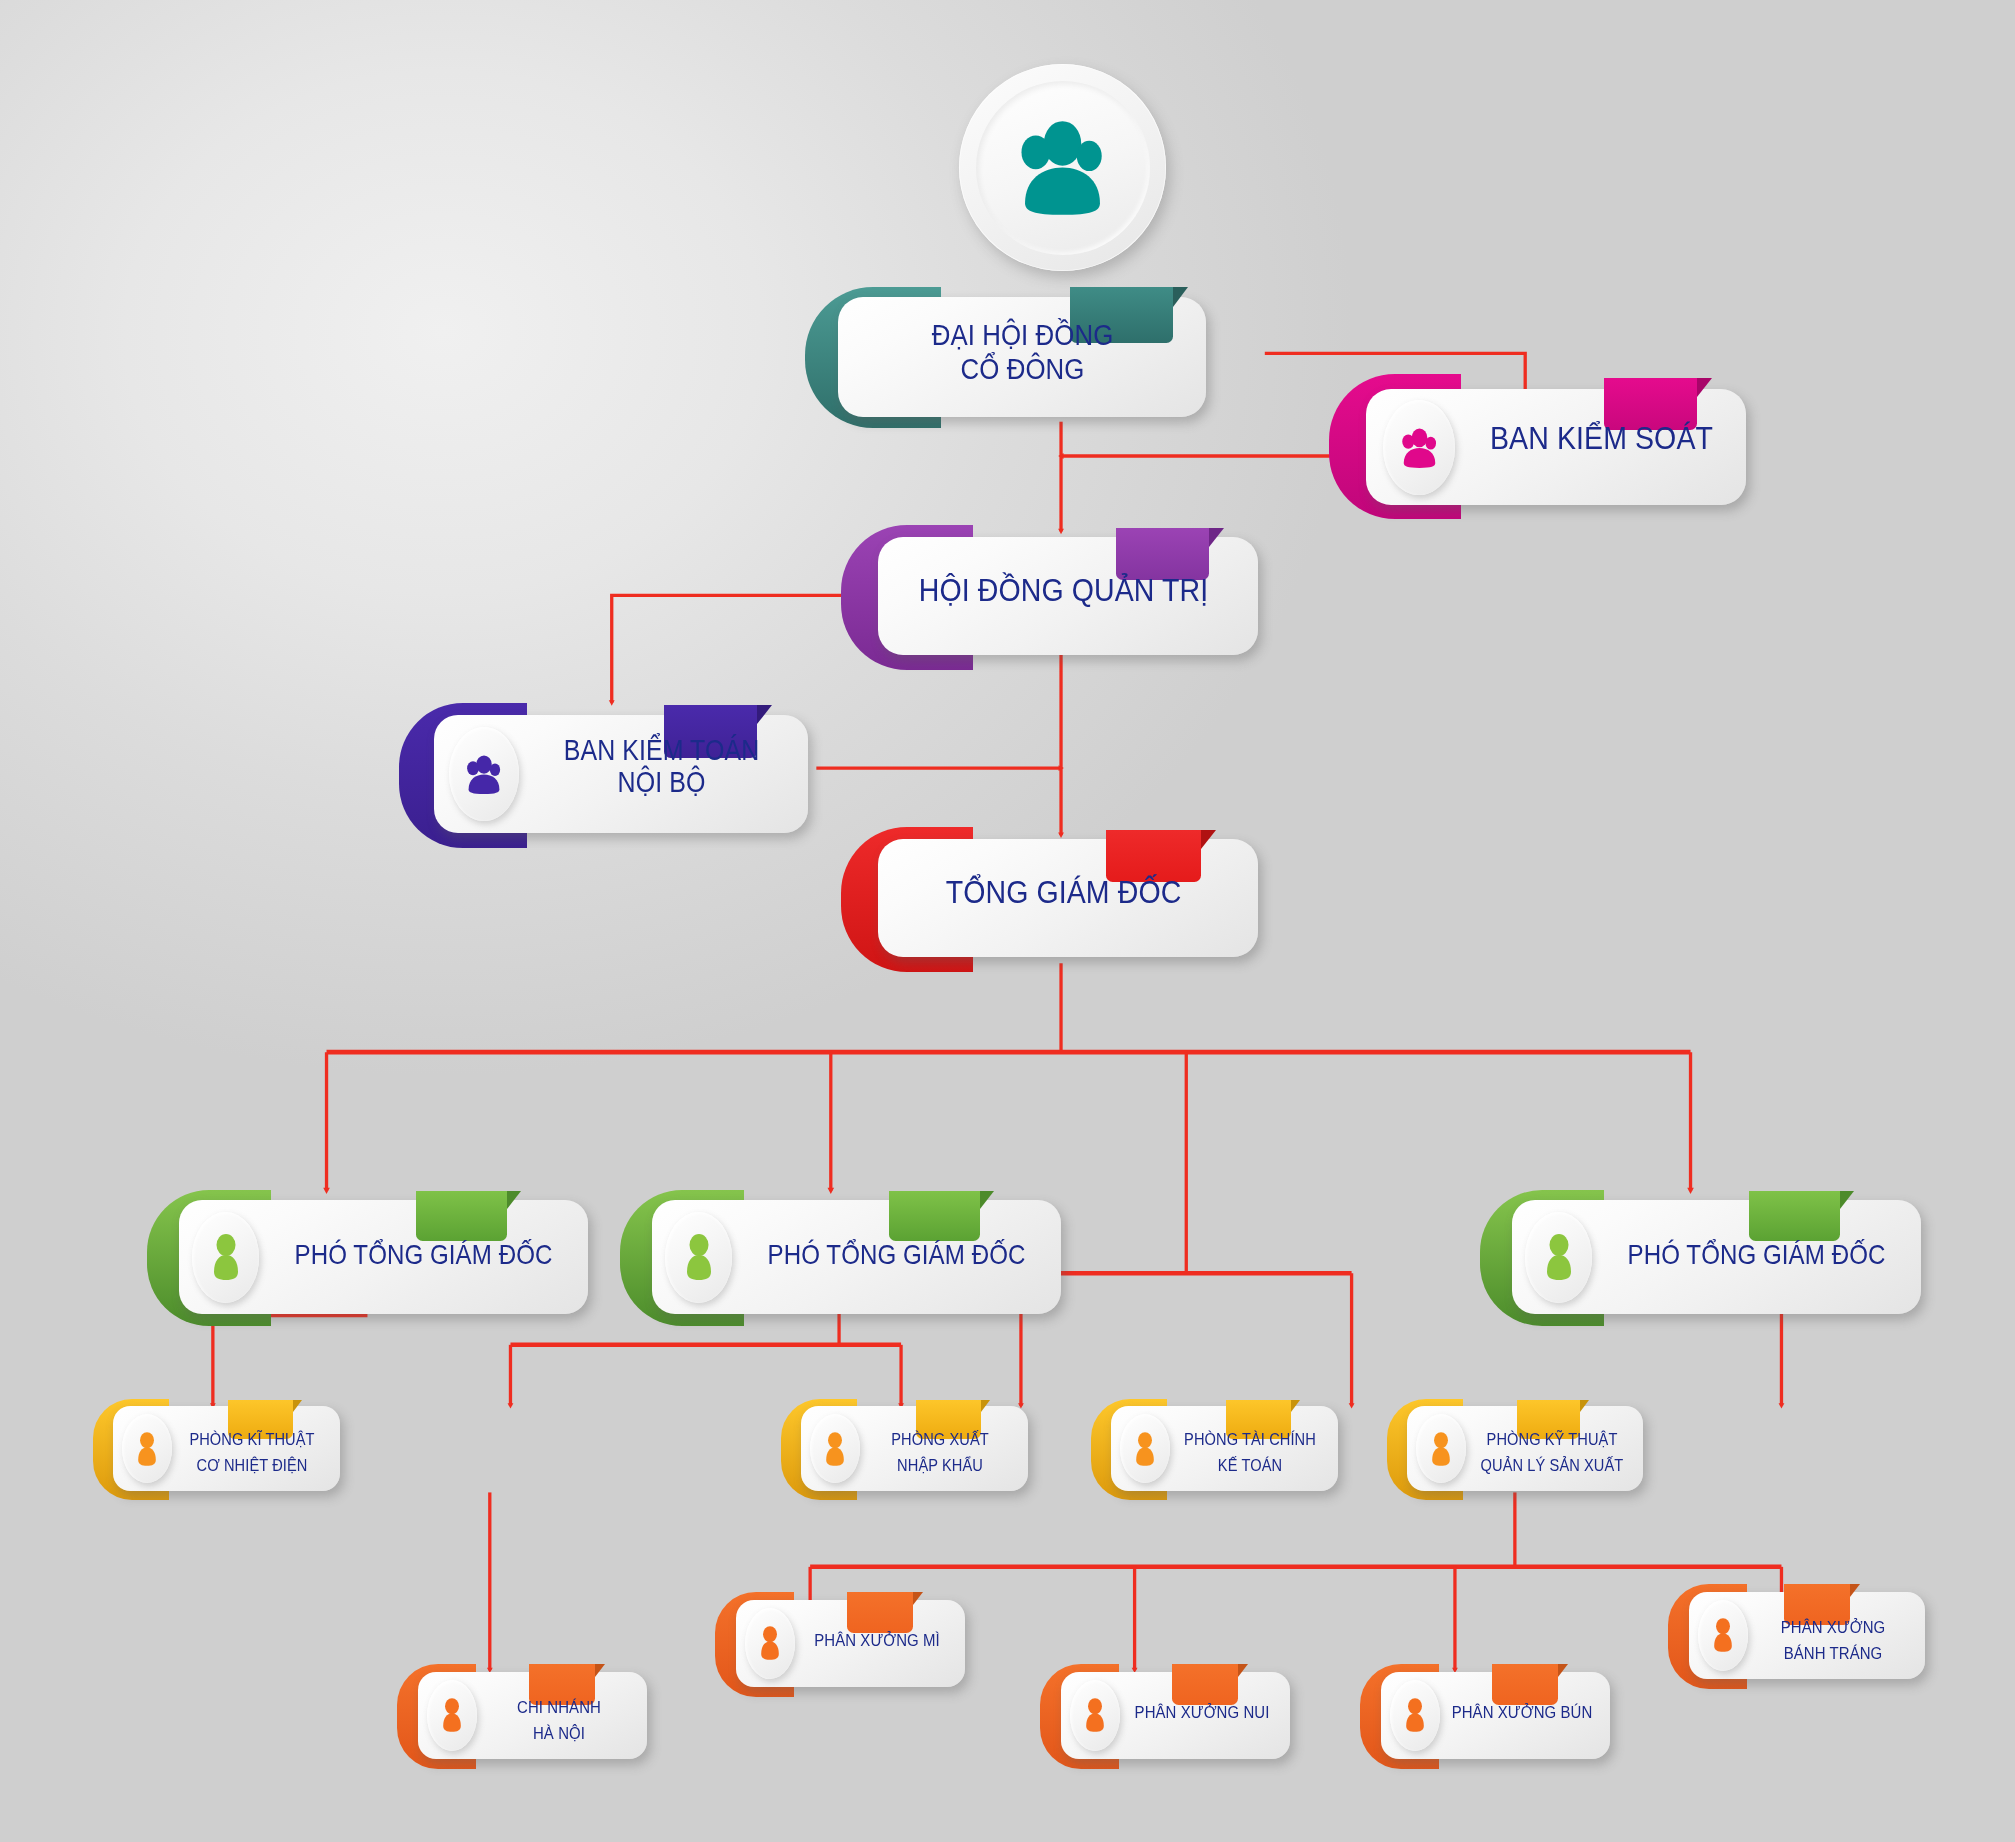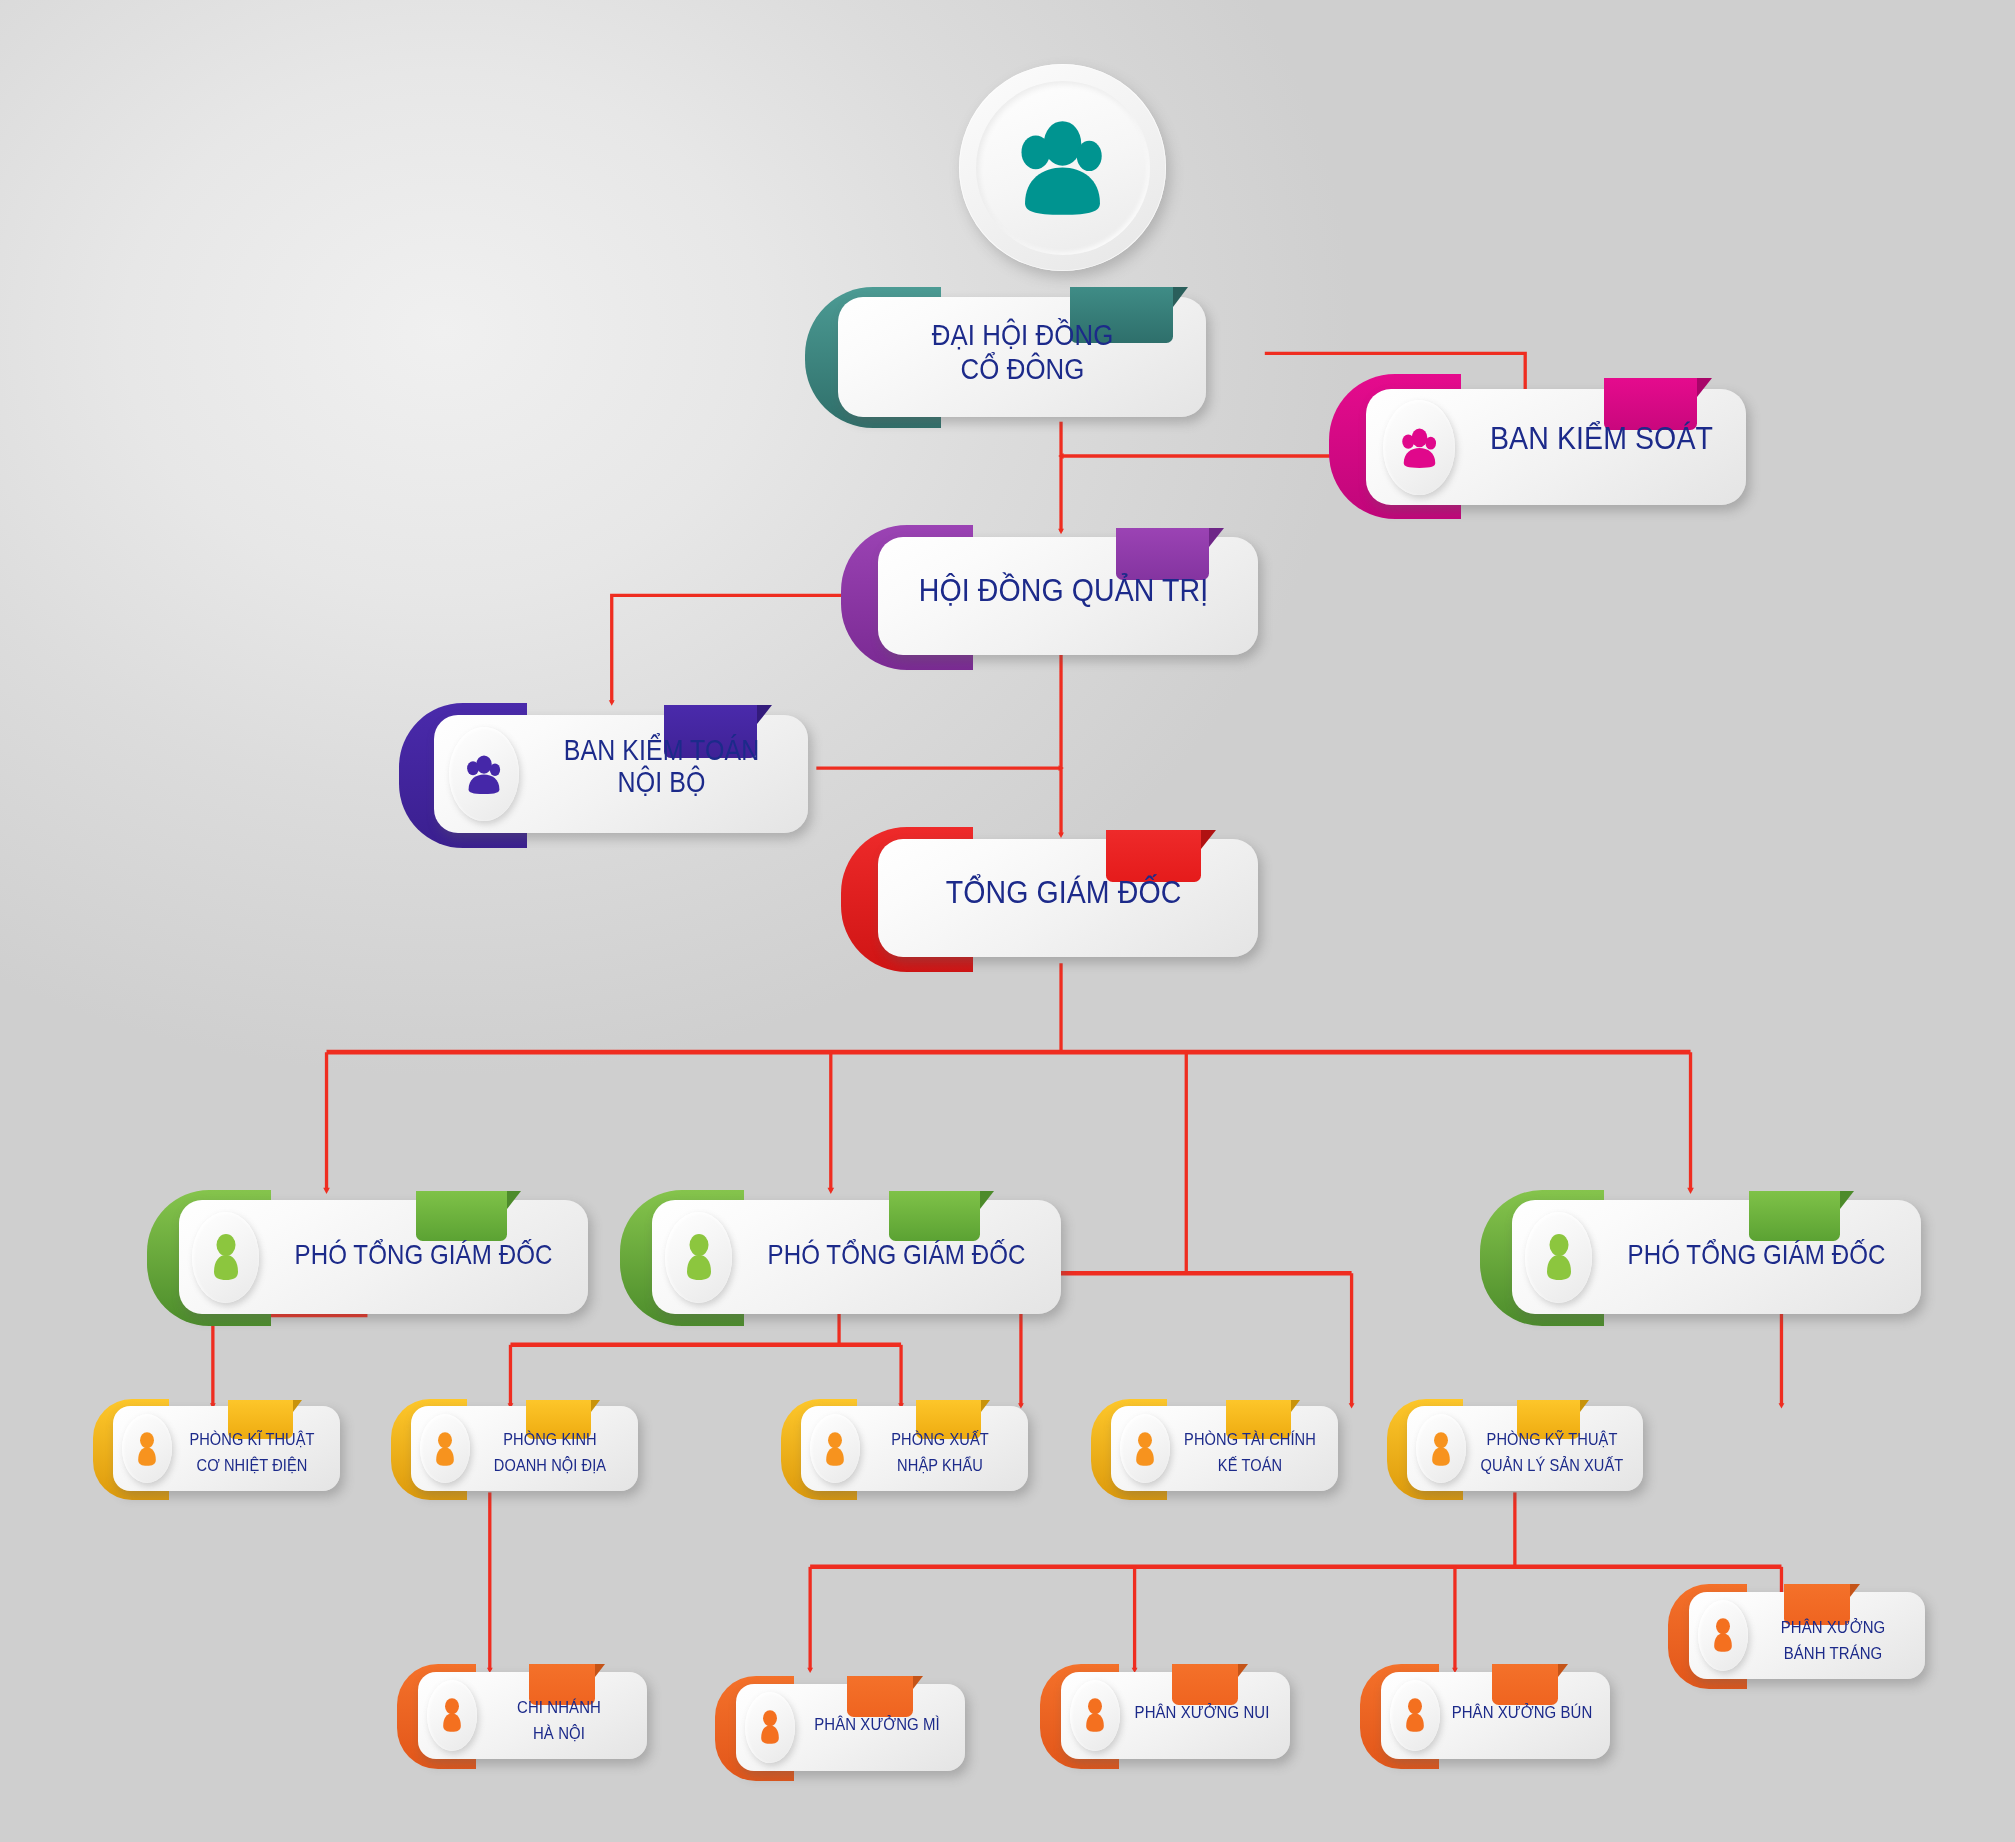--- a/index.html
+++ b/index.html
@@ -273,38 +273,20 @@
       </svg>
     </div>
     <div class="tag" style="left:135px;top:0.8px;width:65px;height:39px;background:linear-gradient(180deg,#fdc62a,#eeab10);"></div>
     <div class="tagfold" style="left:200px;top:0.8px;border-left:9px solid #c8930b;border-bottom:12.4px solid transparent;"></div>
     <div class="label" style="left:72px;top:28px;width:174px;font-size:17px;line-height:1.5;">
       <div>PHÒNG KĨ THUẬT</div>
       <div>CƠ NHIỆT ĐIỆN</div>
     </div>
   </div>
 
-  <div class="node" style="left:391px;top:1399px;width:252px;height:101px;">
-    <div class="arc" style="left:0;top:0;width:76px;height:101px;background:linear-gradient(180deg,#fdc72b,#dd9a0c);border-radius:39px 0 0 39px;"></div>
-    <div class="pill" style="left:20px;top:7.4px;width:227px;height:85px;border-radius:17.4px;"></div>
-    <div class="avatar" style="left:29px;top:15px;width:50px;height:69px;">
-      <svg width="22" height="36" viewBox="0 0 60 96">
-        <g fill="#f7931e">
-          <ellipse cx="30" cy="24" rx="19" ry="22"></ellipse>
-          <path d="M6,78 C6,56 16,44 30,44 C44,44 54,56 54,78 C54,90 44,94 30,94 C16,94 6,90 6,78 Z"></path>
-        </g>
-      </svg>
-    </div>
-    <div class="tag" style="left:135px;top:0.8px;width:65px;height:39px;background:linear-gradient(180deg,#fdc62a,#eeab10);"></div>
-    <div class="tagfold" style="left:200px;top:0.8px;border-left:9px solid #c8930b;border-bottom:12.4px solid transparent;"></div>
-    <div class="label" style="left:72px;top:28px;width:174px;font-size:17px;line-height:1.5;">
-      <div>PHÒNG KINH</div>
-      <div>DOANH NỘI ĐỊA</div>
-    </div>
-  </div>
 
   <div class="node" style="left:781px;top:1399px;width:252px;height:101px;">
     <div class="arc" style="left:0;top:0;width:76px;height:101px;background:linear-gradient(180deg,#fdc72b,#dd9a0c);border-radius:39px 0 0 39px;"></div>
     <div class="pill" style="left:20px;top:7.4px;width:227px;height:85px;border-radius:17.4px;"></div>
     <div class="avatar" style="left:29px;top:15px;width:50px;height:69px;">
       <svg width="22" height="36" viewBox="0 0 60 96">
         <g fill="#f7931e">
           <ellipse cx="30" cy="24" rx="19" ry="22"></ellipse>
           <path d="M6,78 C6,56 16,44 30,44 C44,44 54,56 54,78 C54,90 44,94 30,94 C16,94 6,90 6,78 Z"></path>
         </g>
@@ -369,21 +351,21 @@
       </svg>
     </div>
     <div class="tag" style="left:132px;top:0px;width:66px;height:41px;background:linear-gradient(180deg,#f4712a,#ef6420);"></div>
     <div class="tagfold" style="left:198px;top:0px;border-left:10px solid #c55418;border-bottom:13.2px solid transparent;"></div>
     <div class="label" style="left:74px;top:30px;width:176px;font-size:17.4px;line-height:1.5;">
       <div>CHI NHÁNH</div>
       <div>HÀ NỘI</div>
     </div>
   </div>
 
-  <div class="node" style="left:715px;top:1676px;width:256px;height:105px;">
+  <div class="node" style="left:715px;top:1592px;width:256px;height:105px;">
     <div class="arc" style="left:0;top:0;width:79px;height:105px;background:linear-gradient(180deg,#f4712a,#e2561a);border-radius:41px 0 0 41px;"></div>
     <div class="pill" style="left:20.7px;top:8.3px;width:229px;height:87px;border-radius:18px;"></div>
     <div class="avatar" style="left:30px;top:15.7px;width:50px;height:71px;">
       <svg width="22" height="36" viewBox="0 0 60 96">
         <g fill="#f4701f">
           <ellipse cx="30" cy="24" rx="19" ry="22"></ellipse>
           <path d="M6,78 C6,56 16,44 30,44 C44,44 54,56 54,78 C54,90 44,94 30,94 C16,94 6,90 6,78 Z"></path>
         </g>
       </svg>
     </div>

